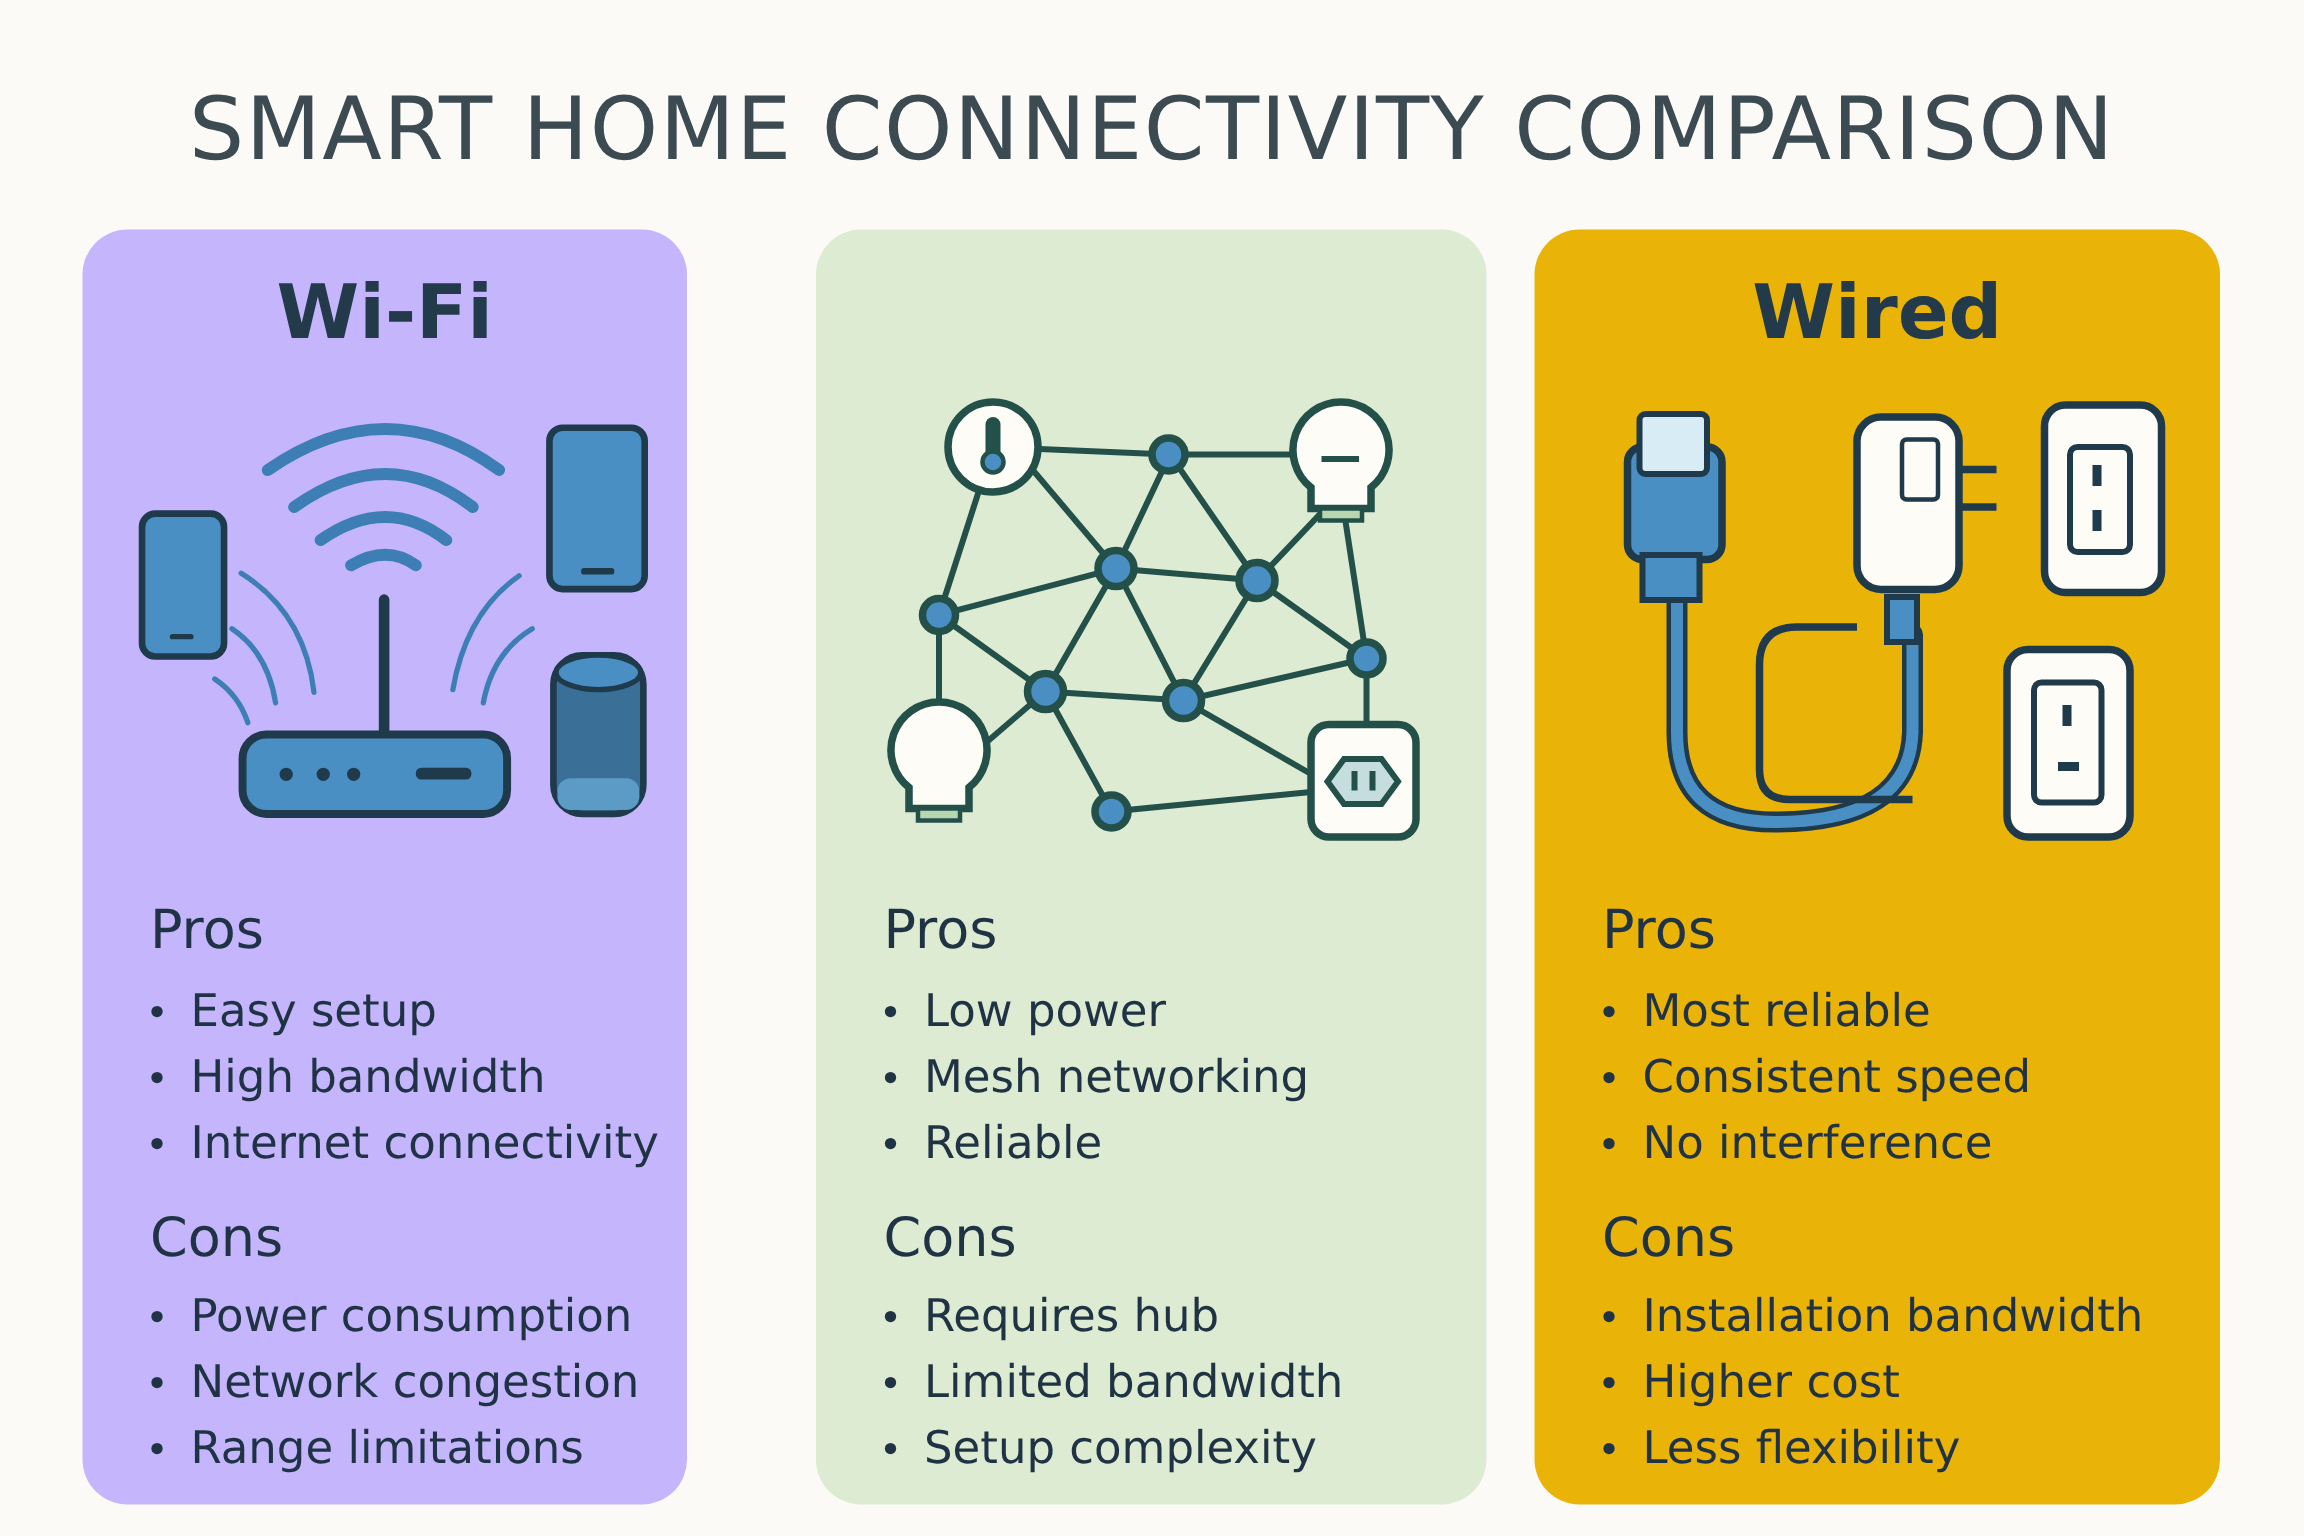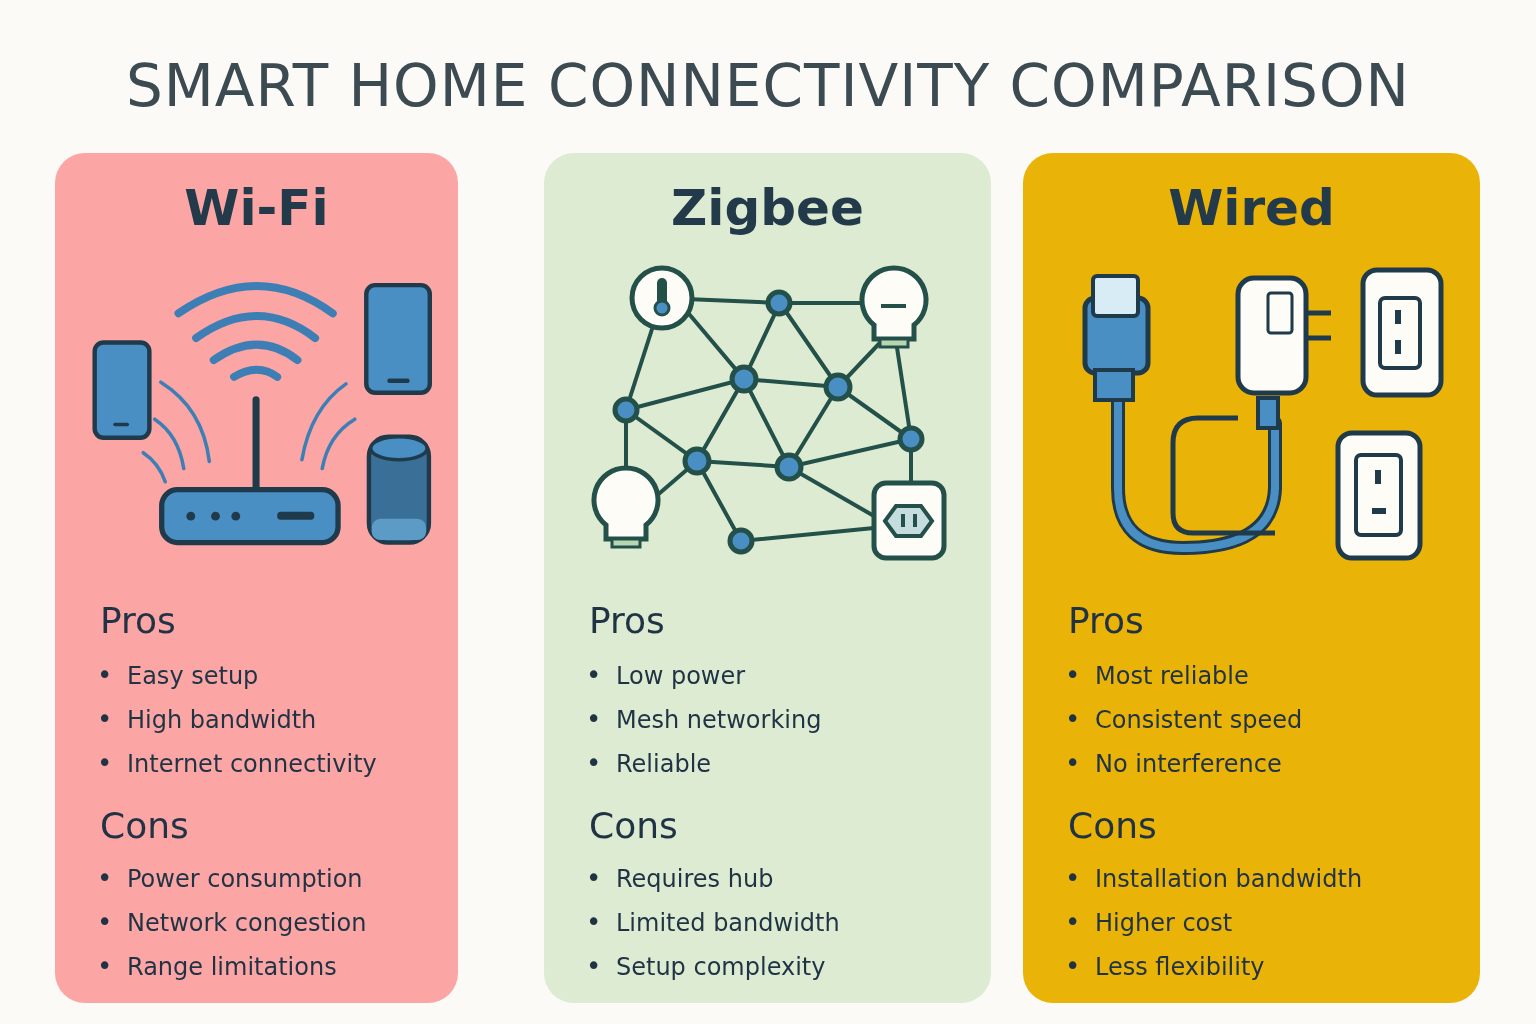--- a/index.html
+++ b/index.html
@@ -1,26 +1,26 @@
 <!DOCTYPE html>
 <html><head>
 <meta charset="utf-8">
 <style>
   html, body { margin:0; padding:0; }
   body { width:1536px; height:1024px; background:#fbfaf6; font-family:"DejaVu Sans","Liberation Sans",sans-serif; color:#1f3344; position:relative; overflow:hidden; }
   .title { position:absolute; top:52px; left:0; width:1536px; text-align:center; font-size:58px; font-weight:normal; color:#3c4a52; letter-spacing:1px; }
   .panel { position:absolute; top:153px; height:850px; border-radius:30px; }
-  .p-wifi { left:55px; width:403px; background:#fca5a5; }
+  .p-wifi { left:55px; width:403px; background:#c4b5fd; }
   .p-zig { left:544px; width:447px; background:#dcebd1; }
   .p-wired { left:1023px; width:457px; background:#eab308; }
   .ptitle { position:absolute; top:26px; width:100%; text-align:center; font-size:50px; font-weight:bold; color:#233a4a; }
   .illus { position:absolute; top:95px; left:0; width:100%; height:330px; }
   .sect { position:absolute; left:45px; font-size:36px; font-weight:normal; color:#1f3344; }
   ul { position:absolute; left:42px; margin:0; padding:0; list-style:none; }
-  li { font-size:24px; height:44px; line-height:44px; color:#1f3344; white-space:nowrap; }
+  li { font-size:30px; height:44px; line-height:44px; color:#1f3344; white-space:nowrap; }
   li::before { content:"•"; display:inline-block; width:30px; font-size:26px; }
 </style>
 </head>
 <body>
 
 <div class="title">SMART HOME CONNECTIVITY COMPARISON</div>
 
 <div class="panel p-wifi">
   <div class="ptitle">Wi-Fi</div>
   <svg class="illus" viewBox="0 0 457 330">
@@ -65,21 +65,20 @@
   </ul>
   <div class="sect" style="top:652px">Cons</div>
   <ul style="top:703px">
     <li>Power consumption</li>
     <li>Network congestion</li>
     <li>Range limitations</li>
   </ul>
 </div>
 
 <div class="panel p-zig">
-  <div class="ptitle">Zigbee</div>
   <svg class="illus" viewBox="0 0 447 330">
     <g stroke="#24504a" stroke-width="4" fill="none">
       <path d="M118 50 L235 55 L350 55"></path>
         <path d="M118 50 L82 162"></path>
         <path d="M140 60 L200 131 L236 55 L294 139 L350 80"></path>
       <path d="M82 162 L200 131 L294 139 L367 191"></path>
         <path d="M82 162 L153 213 L200 131 L245 219 L294 139"></path>
       <path d="M82 162 L82 230"></path>
         <path d="M153 213 L245 219 L367 191"></path>
         <path d="M153 213 L110 250"></path>

